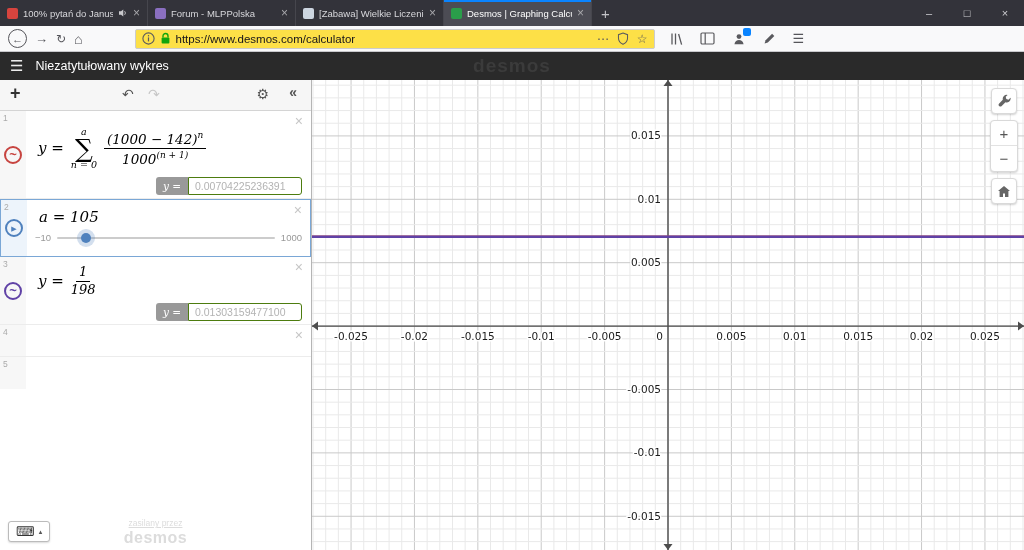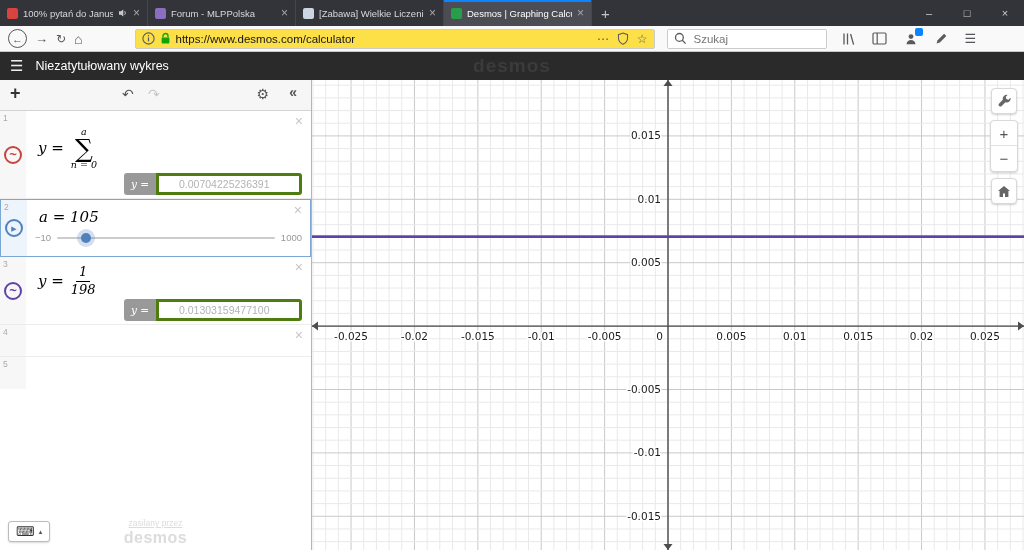--- a/index.html
+++ b/index.html
@@ -80,21 +80,21 @@
   .sigma-block{display:flex;flex-direction:column;align-items:center;line-height:1;}
   .sig-limit{font-size:9.5px;}
   .sigma{font-size:25px;font-style:normal;line-height:0.95;}
   .frac{display:inline-flex;flex-direction:column;align-items:center;line-height:1.15;}
   .frac .fnum{border-bottom:1px solid #000;padding:0 3px 1px;}
   .frac .fden{padding-top:1px;}
   .math sup{font-size:9px;font-style:italic;}
   .math-row1 .frac{font-size:13.5px;}
   .result{position:absolute;right:9px;bottom:3px;display:flex;align-items:stretch;}
   .result-label{background:#999;color:#fff;font-family:"DejaVu Serif",serif;font-style:italic;padding:2px 7px;border-radius:3px 0 0 3px;font-size:10.5px;display:flex;align-items:center;}
-  .result-value{border:3px solid #4d7c0f;background:#fff;color:#b3b3b3;padding:2px 20px;border-radius:0 3px 3px 0;min-width:100px;font-size:10.5px;display:flex;align-items:center;}
+  .result-value{border:1px solid #4d7c0f;background:#fff;color:#b3b3b3;padding:2px 6px;border-radius:0 3px 3px 0;min-width:100px;font-size:10.5px;display:flex;align-items:center;}
   .math-row2{position:absolute;left:12px;top:8px;font-size:15px;}
   .slider-row{position:absolute;left:8px;right:8px;top:32px;display:flex;align-items:center;gap:6px;}
   .slider-minmax{font-size:9.5px;color:#999;flex:none;}
   .slider-track{flex:1;height:2px;background:#ccc;position:relative;border-radius:1px;}
   .slider-handle{position:absolute;left:24px;top:-4px;width:10px;height:10px;border-radius:50%;background:#4f81bd;box-shadow:0 0 0 4px rgba(79,129,189,0.25);}
   .math-row3{position:absolute;left:12px;top:8px;display:flex;align-items:center;gap:7px;font-size:15px;}
   .math-row3 .frac{font-size:13px;}
   .kbd-btn{position:absolute;left:8px;bottom:8px;width:42px;height:21px;background:#fff;border:1px solid #bbb;border-radius:3px;box-shadow:0 1px 2px rgba(0,0,0,0.15);display:flex;align-items:center;justify-content:center;gap:4px;box-sizing:border-box;}
   .kbd-glyph{font-size:13px;color:#333;line-height:1;}
   .kbd-caret{font-size:7px;color:#555;line-height:1;}
@@ -176,29 +176,20 @@
         <span>⋯</span>
         <span>
             <svg class="icon-svg" width="12" height="13" viewBox="0 0 14 15">
               <path d="M7 1.2l5.3 1.8v4c0 3.6-2.2 6-5.3 7.3C3.9 13 1.7 10.6 1.7 7v-4z" fill="none" stroke="#5a5a5e" stroke-width="1.2"></path>
             </svg>
           </span>
         <span>☆</span>
       </span>
     </div>
 
-    <div class="searchbar">
-      <span>
-          <svg class="icon-svg" width="13" height="13" viewBox="0 0 13 13">
-            <circle cx="5.4" cy="5.4" r="3.9" fill="none" stroke="#5a5a5e" stroke-width="1.3"></circle>
-            <line x1="8.3" y1="8.3" x2="11.6" y2="11.6" stroke="#5a5a5e" stroke-width="1.3"></line>
-          </svg>
-        </span>
-      <input class="search-input" placeholder="Szukaj" style="">
-    </div>
 
     <div class="nav-right">
       <span>
           <svg class="icon-svg" width="14" height="14" viewBox="0 0 14 14">
             <path d="M3 1.5v11M6.5 1.5v11M9.6 2l3 10.6" fill="none" stroke="#5a5a5e" stroke-width="1.3"></path>
           </svg>
         </span>
       <span>
           <svg class="icon-svg" width="15" height="13" viewBox="0 0 15 13">
             <rect x="1" y="1" width="13" height="11" rx="1.2" fill="none" stroke="#5a5a5e" stroke-width="1.2"></rect>
@@ -241,20 +232,24 @@
         <span class="row-index">1</span>
         <span class="wave-icon wave-red">~</span>
       </div>
       <div class="exp-content">
         <div class="math math-row1">
           <span>y =</span>
           <span class="sigma-block">
             <span class="sig-limit">a</span>
             <span class="sigma">∑</span>
             <span class="sig-limit">n = 0</span>
+          </span>
+          <span class="frac">
+            <span class="fnum"><span>(1000 − 142)</span><sup>n</sup></span>
+            <span class="fden"><span>1000</span><sup>(n + 1)</sup></span>
           </span>
         </div>
         <span class="row-close">×</span>
         <div class="result">
           <span class="result-label">y =</span>
           <span class="result-value">0.00704225236391</span>
         </div>
       </div>
     </div>
 

